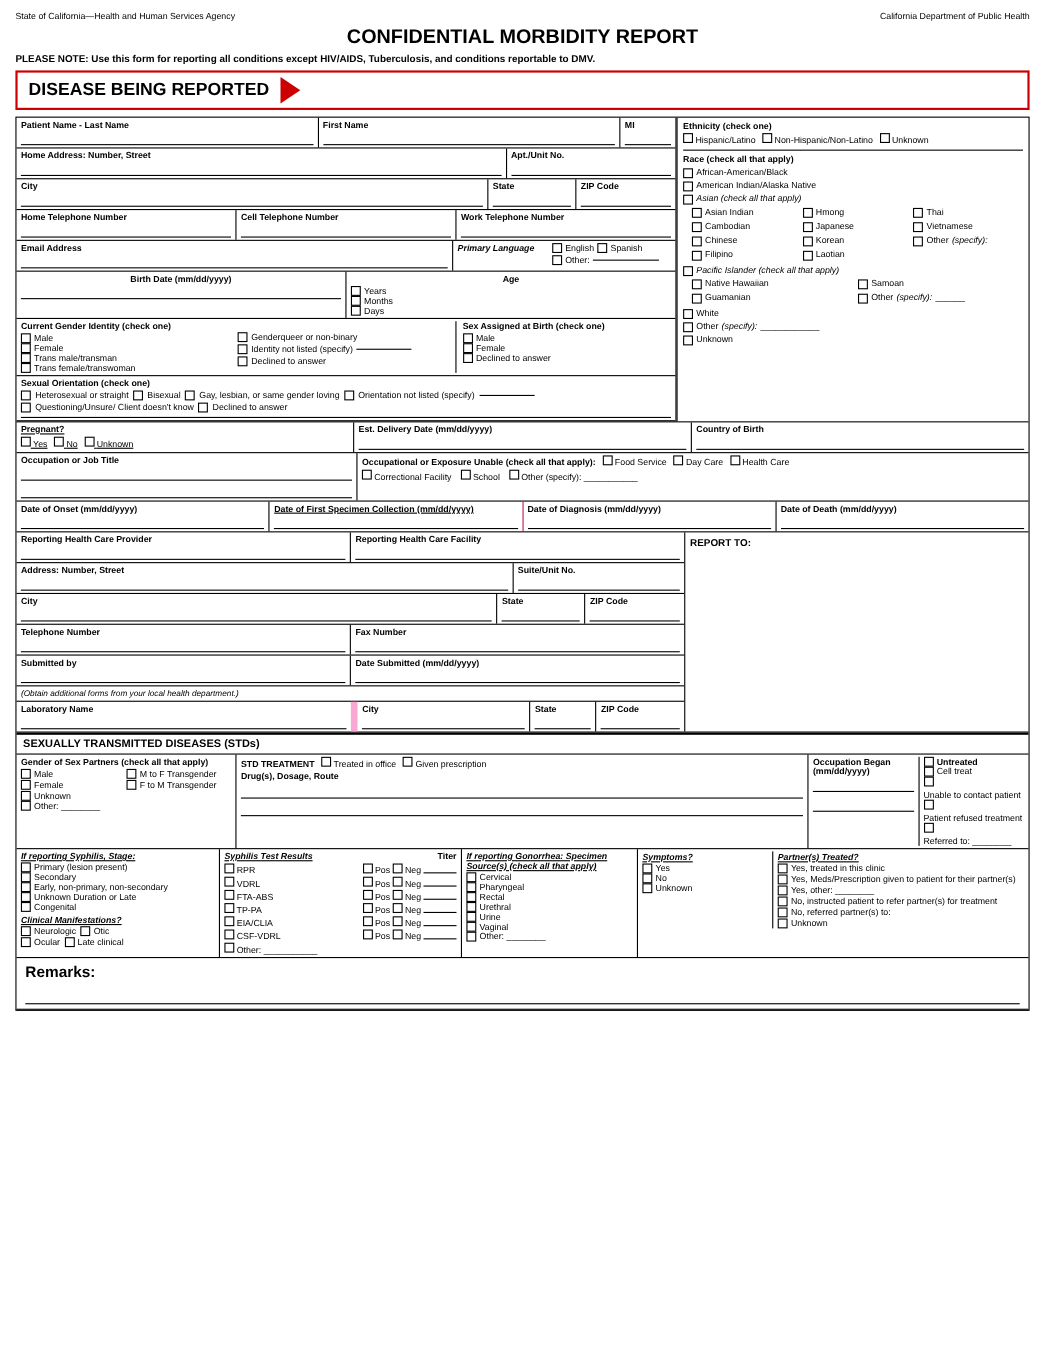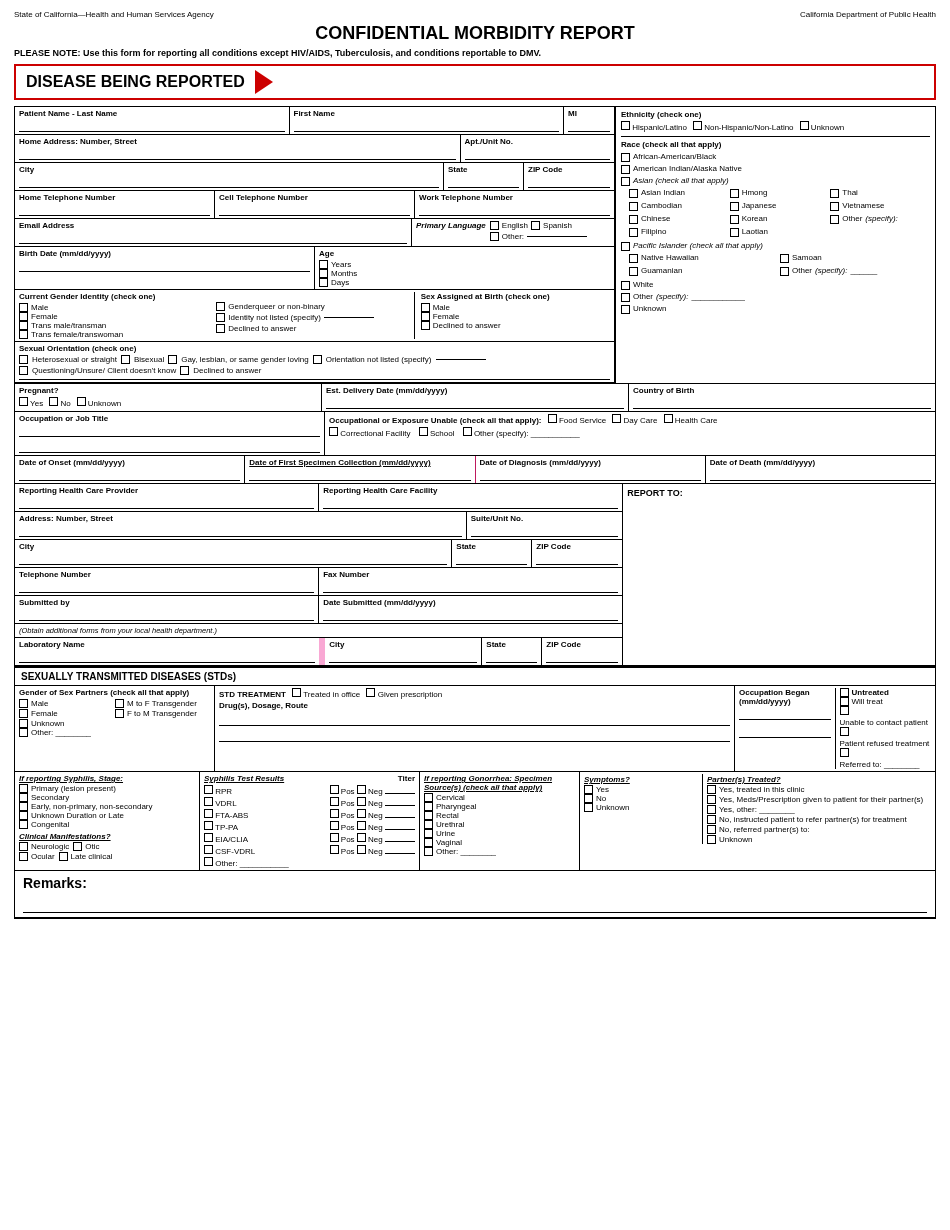--- a/index.html
+++ b/index.html
@@ -99,42 +99,42 @@
             <div class="blank-line"></div>
           </div>
         </div>
 
         <div style="display:flex; border-bottom:1px solid #000;">
           <div style="flex:2; border-right:1px solid #000; padding:2px 4px;">
             <span class="field-label">Email Address</span>
             <div class="blank-line"></div>
           </div>
           <div style="flex:1; padding:2px 4px;">
-            <div style="display:flex; gap:4px; align-items:flex-start;">
+            <div style="display:flex; gap:16px; align-items:flex-start;">
               <div>
                 <span class="field-label italic">Primary Language</span>
               </div>
               <div style="font-size:8px;">
                 <div class="checkbox-row">
                   <span class="cb"></span>
                   <span>English</span>
                   <span class="cb"></span>
                   <span>Spanish</span>
                 </div>
                 <div class="checkbox-row" style="margin-top:2px;">
                   <span class="cb"></span>
                   <span>Other:</span>
                   <span style="border-bottom:1px solid #000; width:60px; display:inline-block;"></span>
                 </div>
               </div>
             </div>
           </div>
         </div>
 
-        <div style="display:flex; border-bottom:1px solid #000;">
+        <div style="display:flex; border-bottom:1px solid #000;text-align:center;">
           <div style="flex:1; border-right:1px solid #000; padding:2px 4px;">
             <span class="field-label">Birth Date (mm/dd/yyyy)</span>
             <div class="blank-line"></div>
           </div>
           <div style="flex:1; padding:2px 4px;">
             <span class="field-label">Age</span>
             <div style="font-size:8px; margin-top:2px;">
               <div class="checkbox-row">
                   <span class="cb"></span>
                   <span>Years</span>
@@ -275,21 +275,21 @@
             </div>
             <div class="checkbox-row" style="margin-top:2px;"><span class="cb"></span> White</div>
             <div class="checkbox-row"><span class="cb"></span> Other <span style="font-style:italic;">(specify):</span> ____________</div>
             <div class="checkbox-row"><span class="cb"></span> Unknown</div>
           </div>
         </div>
       </div>
     </div>
 
     <div style="display:flex; border-bottom:1px solid #000;">
-      <div style="flex:1; border-right:1px solid #000; padding:2px 4px;">
+      <div style="flex:1; border-right:1px solid #000; padding:2px 4px;text-decoration:underline;">
         <span class="field-label">Pregnant?</span>
         <div style="font-size:8px; display:flex; gap:6px; margin-top:2px;">
           <span><span class="cb"></span> <span>Yes</span></span>
           <span><span class="cb"></span> <span>No</span></span>
           <span><span class="cb"></span> <span>Unknown</span></span>
         </div>
       </div>
       <div style="flex:1; border-right:1px solid #000; padding:2px 4px;">
         <span class="field-label">Est. Delivery Date (mm/dd/yyyy)</span>
         <div class="blank-line"></div>
@@ -486,21 +486,21 @@
               <div class="blank-line"></div>
               <div class="blank-line" style="margin-top:4px;"></div>
             </div>
             <div style="flex:1; font-size:8px; border-left:1px solid #000; padding-left:4px;">
               <div class="checkbox-row">
                   <span class="cb"></span> 
                   <span class="bold">Untreated</span>
                 </div>
               <div class="checkbox-row">
                   <span class="cb"></span> 
-                  <span>Will treat</span>
+                  <span>Cell treat</span>
                 </div>
               <div class="checkbox-row">
                   <span class="cb"></span> 
                   <span>Unable to contact patient</span>
                 </div>
               <div class="checkbox-row">
                   <span class="cb"></span> 
                   <span>Patient refused treatment</span>
                 </div>
               <div class="checkbox-row">

